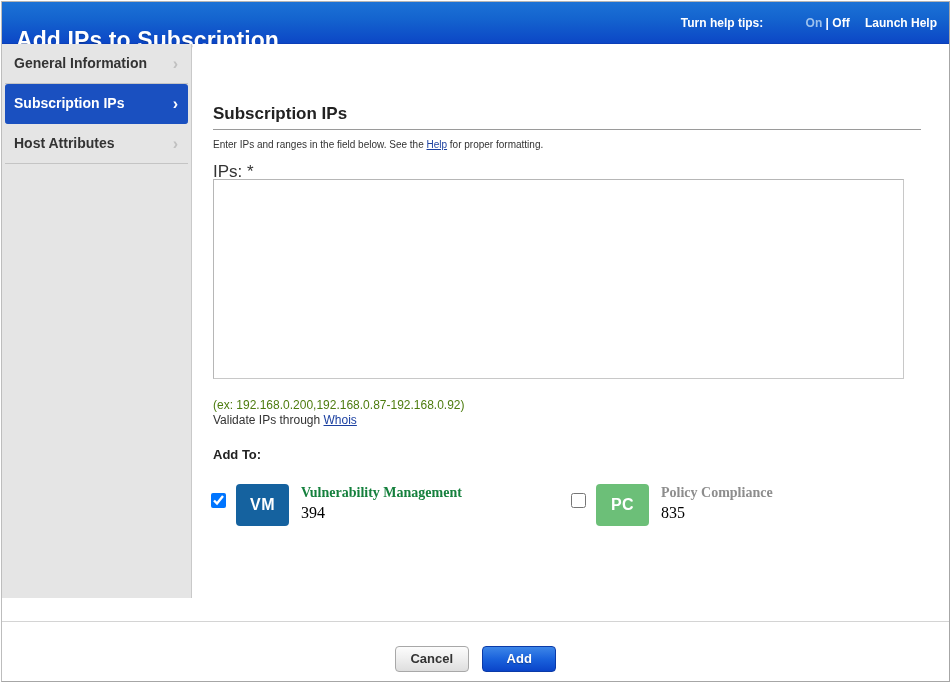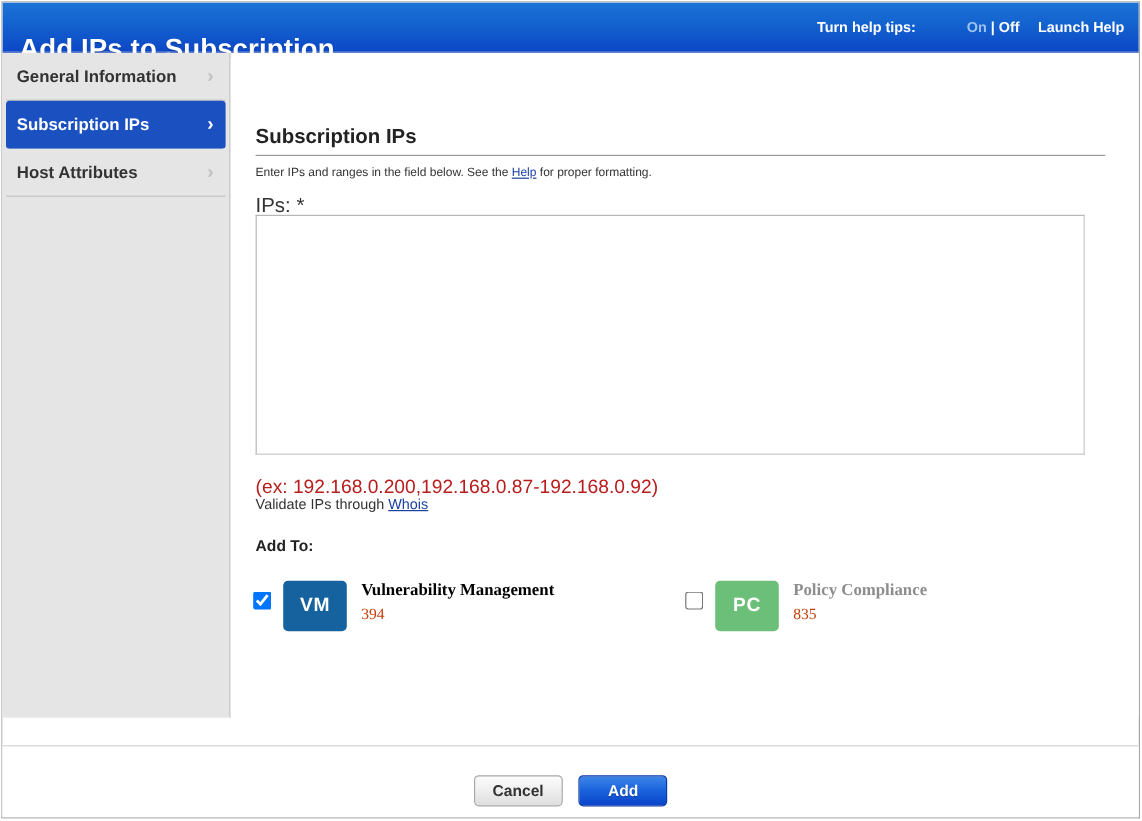--- a/index.html
+++ b/index.html
@@ -193,22 +193,22 @@
     font-size: 12px;
     color: #222222;
     padding: 4px 5px;
     resize: none;
     outline: none;
   }
   .hint-ex {
     position: absolute;
     left: 20px;
     top: 354px;
-    font-size: 16px;
-    color: #b91c1c;
+    font-size: 12px;
+    color: #4d7c0f;
   }
   .hint-validate {
     position: absolute;
     left: 20px;
     top: 369px;
     font-size: 12px;
     color: #333333;
   }
   .addto-label {
     position: absolute;
@@ -264,31 +264,31 @@
     letter-spacing: 0.5px;
   }
   .mod-tile.small { font-size: 14px; }
   .mod-name {
     position: absolute;
     left: 94px;
     top: 3px;
     font-family: "Liberation Serif", serif;
     font-size: 14px;
     font-weight: bold;
-    color: #000000;
+    color: #15803d;
     white-space: nowrap;
   }
   .mod-name.dim { color: #8d8d8d; }
   .mod-count {
     position: absolute;
     left: 94px;
     top: 22px;
     font-family: "Liberation Serif", serif;
-    font-size: 13px;
-    color: #c2410c;
+    font-size: 16px;
+    color: #000000;
   }
 
   
   .footer {
     position: absolute;
     left: 0;
     right: 0;
     top: 596px;
     height: 83px;
     background: #ffffff;

